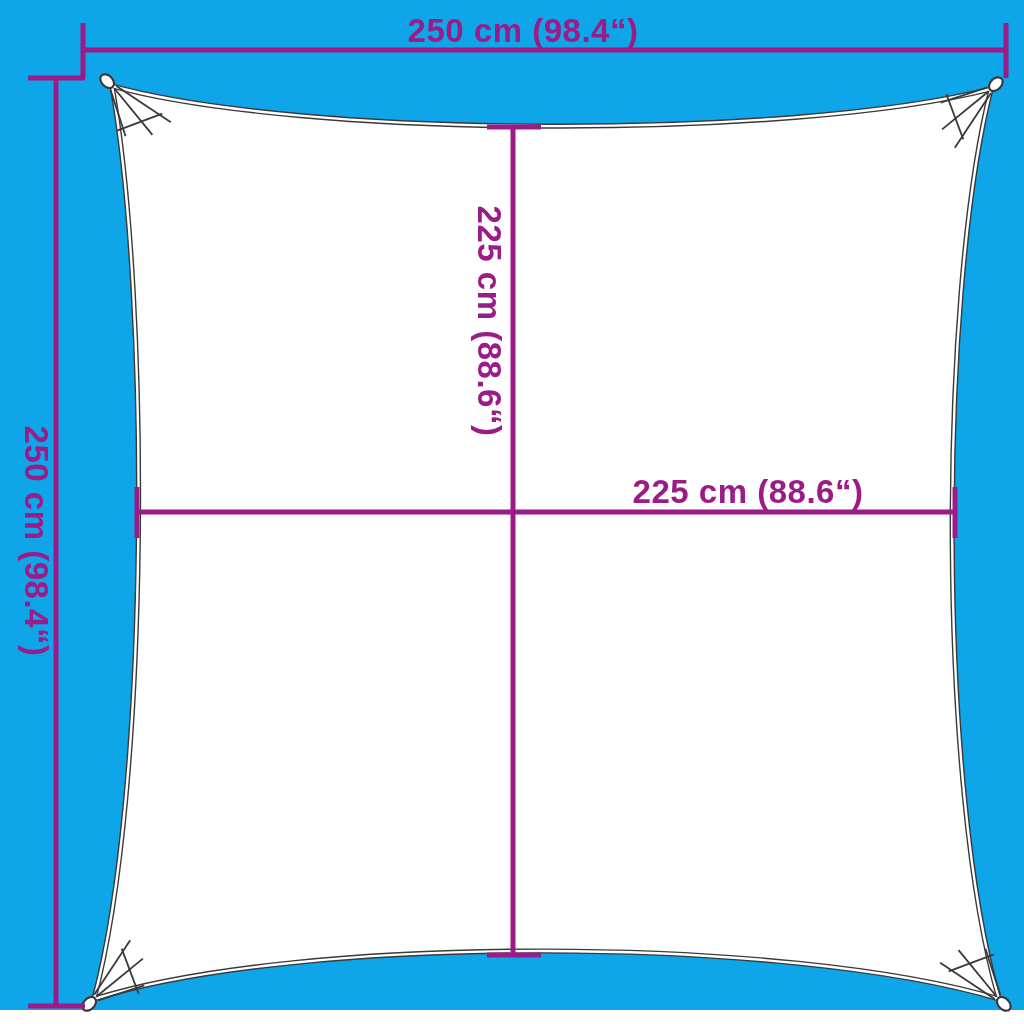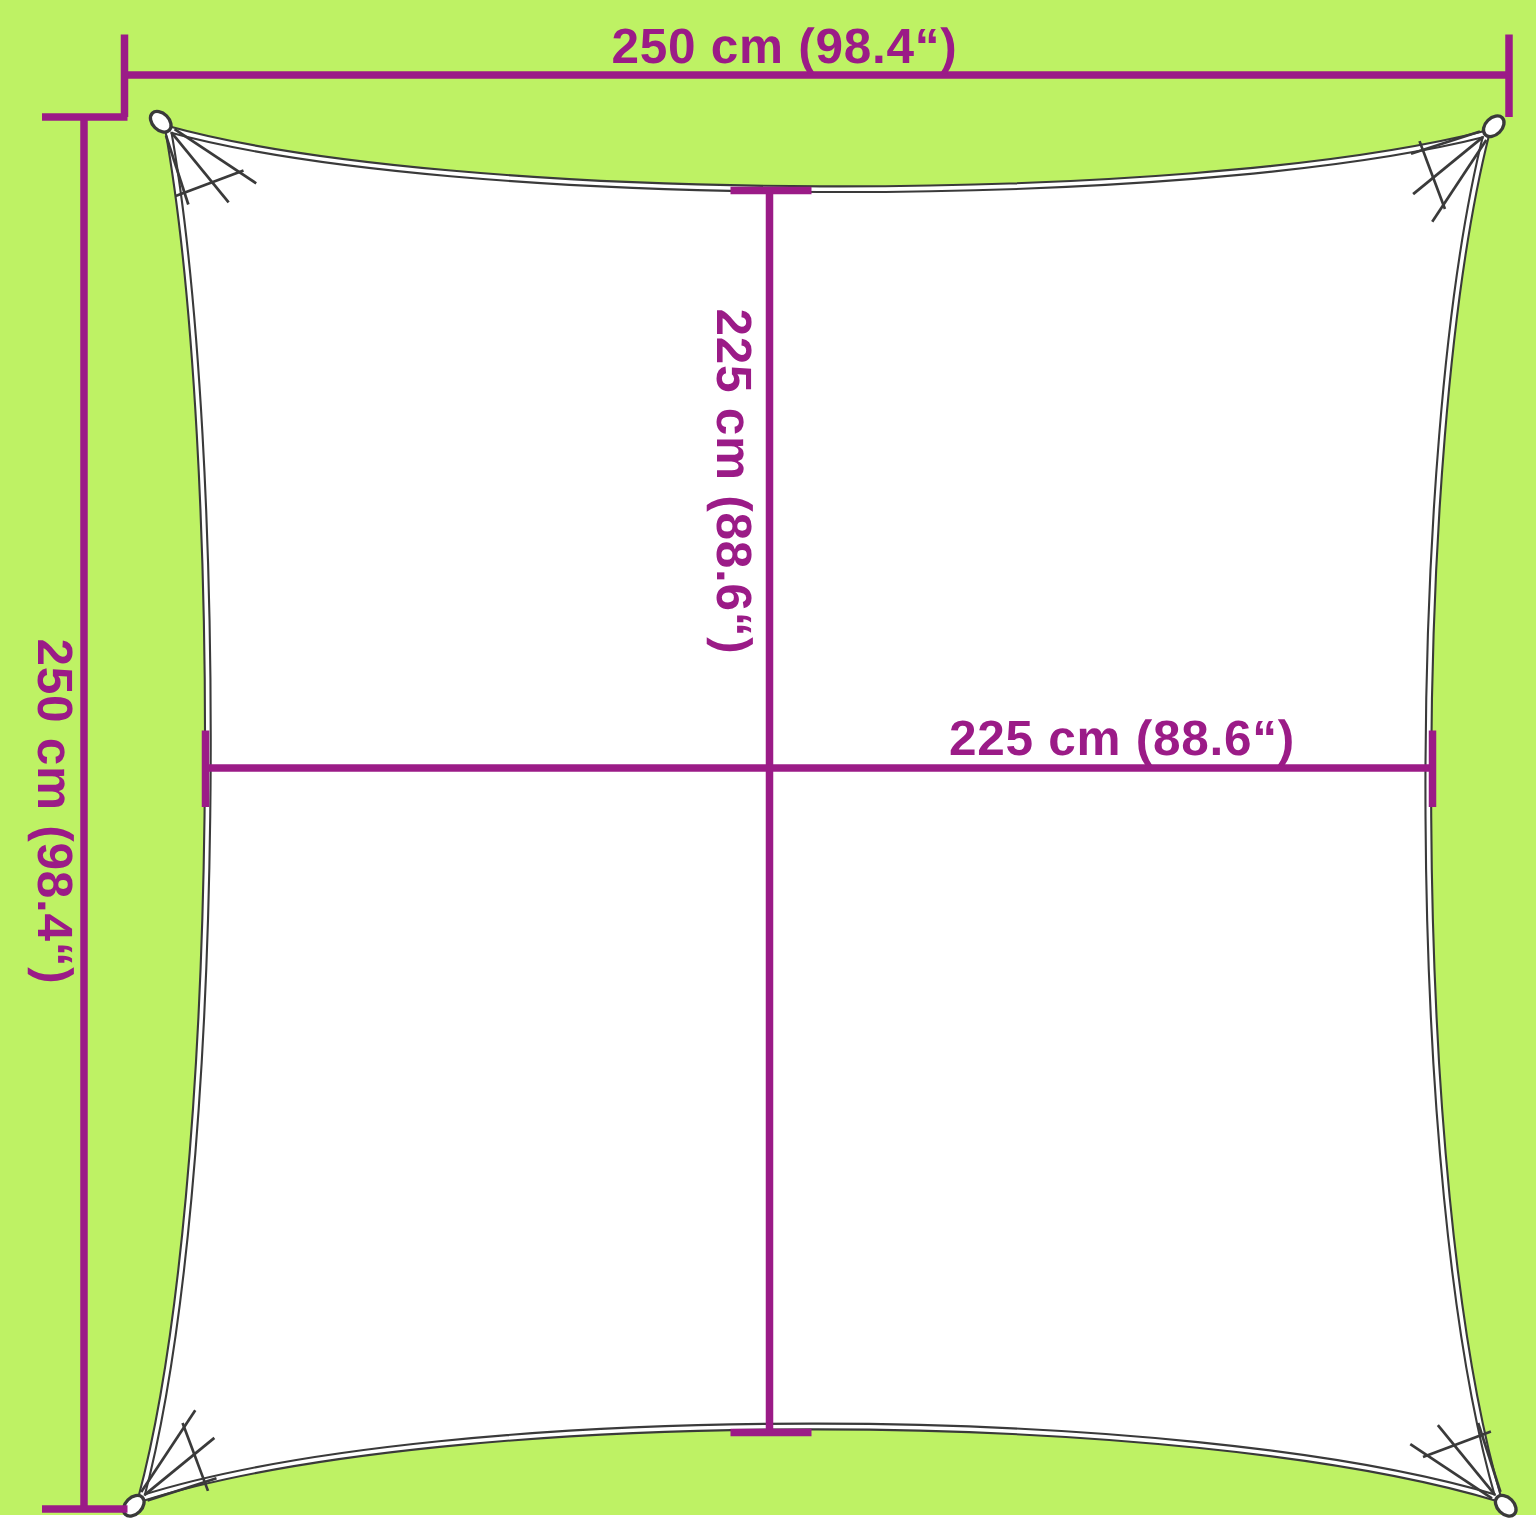--- a/index.html
+++ b/index.html
@@ -7,21 +7,21 @@
     padding: 0;
     width: 1024px;
     height: 1024px;
     background: #ffffff;
     overflow: hidden;
   }
   .stage {
     position: relative;
     width: 1024px;
     height: 1010px;
-    background: #bef264;
+    background: #0ea5e9;
   }
   svg text.dim-label {
     font-family: "Liberation Sans", "DejaVu Sans", sans-serif;
     font-weight: bold;
     font-size: 33px;
     letter-spacing: 0.5px;
   }
 </style>
 </head>
 <body>

